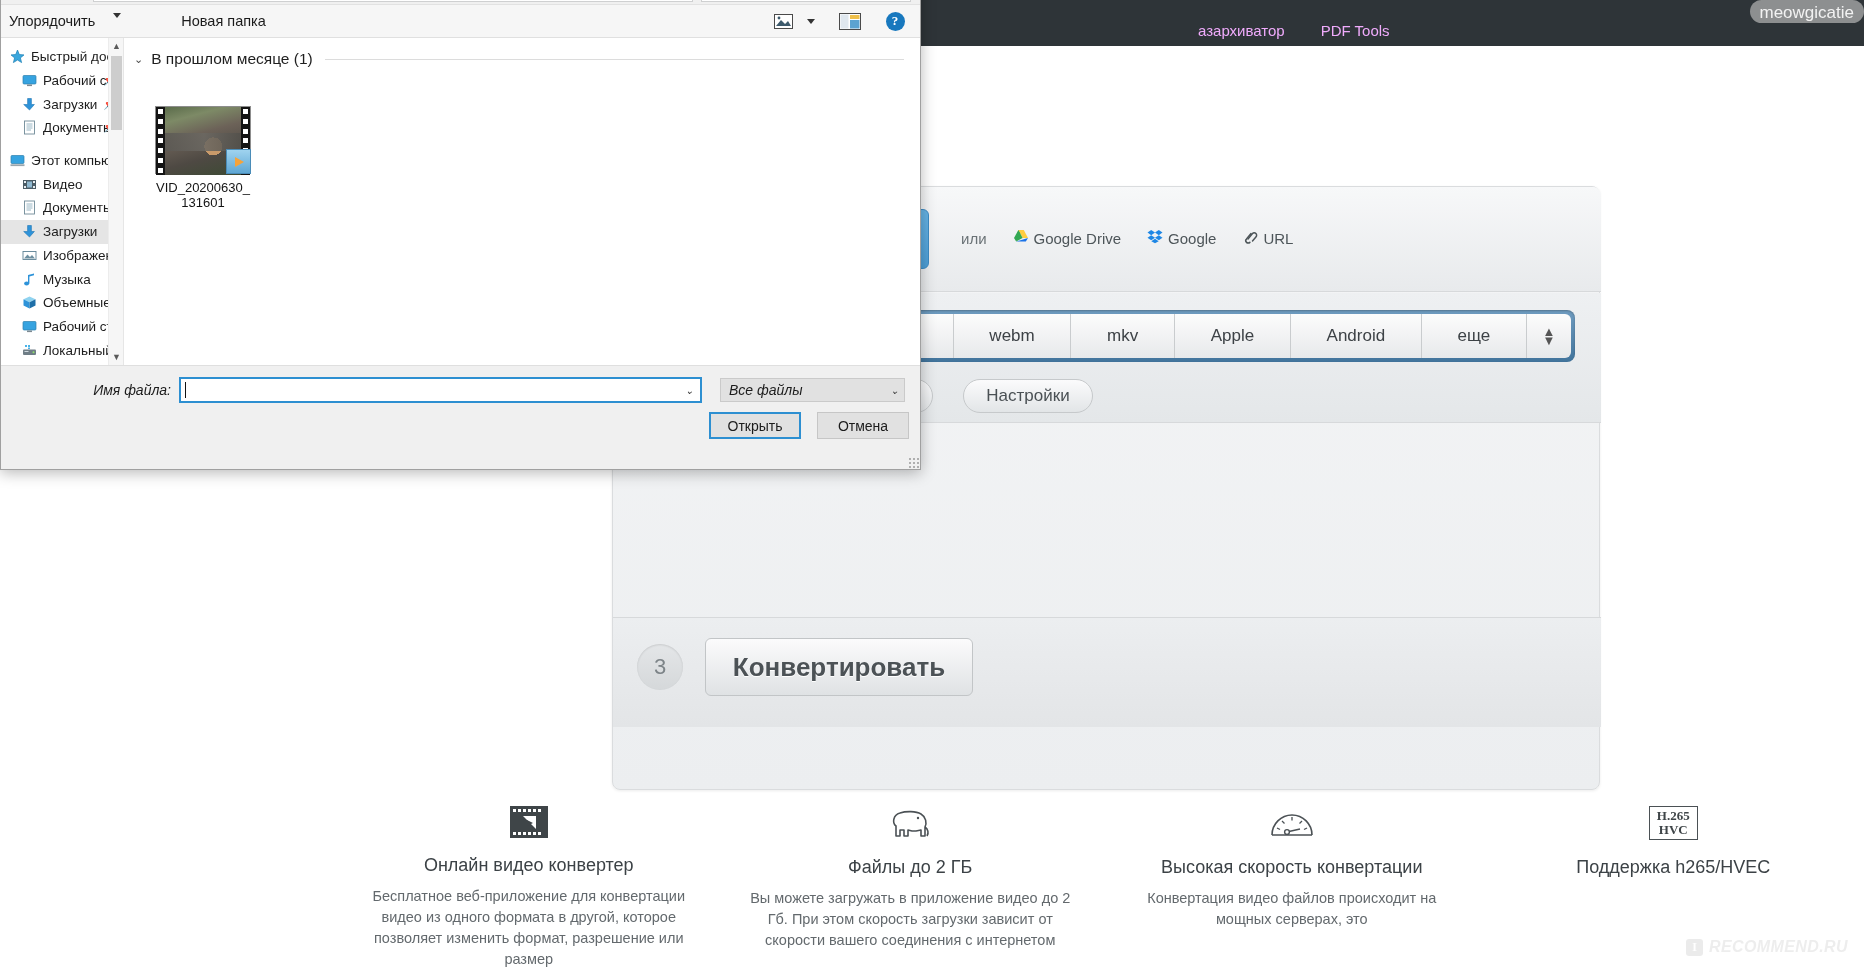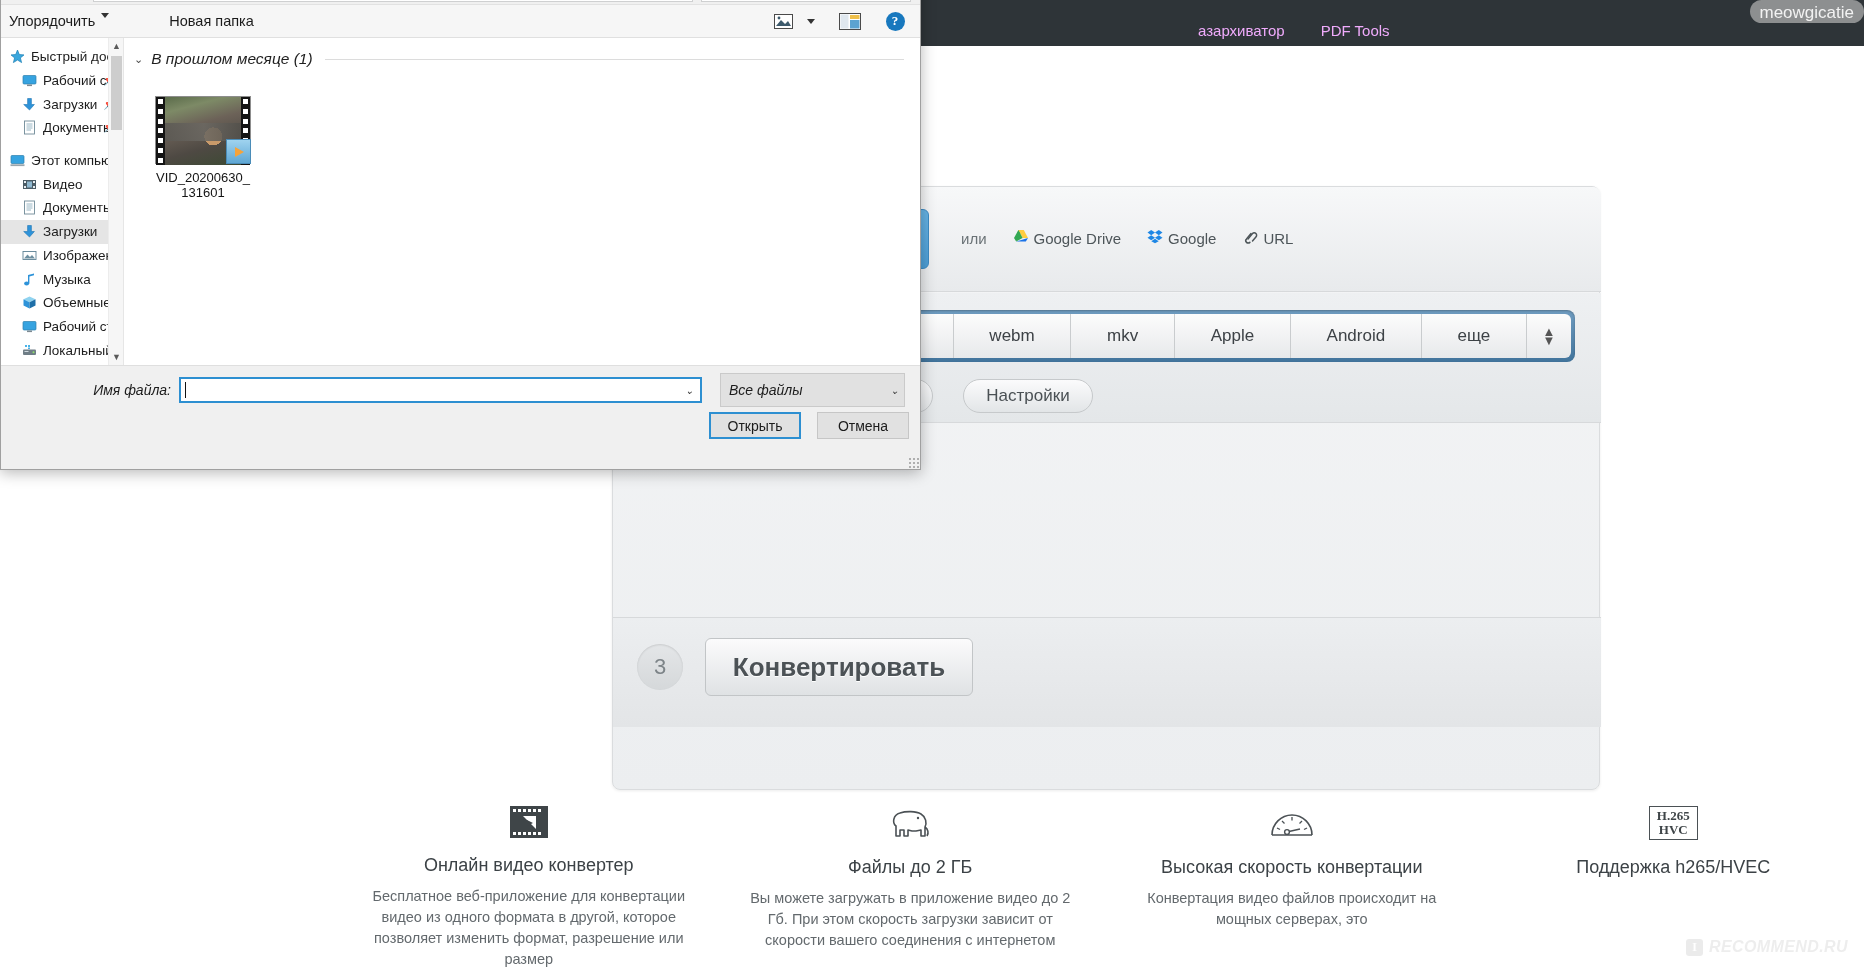--- a/index.html
+++ b/index.html
@@ -195,21 +195,21 @@
     background: #fff; border: 1px solid #cfd0d1;
   }
 
   
   #dlg-cmdbar {
     position: absolute; left: 0; top: 32px; width: 921px; height: 33px;
     background: #f6f6f6; border-bottom: 1px solid #e0e0e0;
     display: flex; align-items: center;
   }
   #dlg-cmdbar .cmd {
-    font-size: 14.5px; color: #1b1b1b; display: flex; align-items: flex-start; gap: 6px;
+    font-size: 14.5px; color: #1b1b1b; display: flex; align-items: flex-start; gap: 18px;
     cursor: pointer; white-space: nowrap;
   }
   #cmd-organize { margin-left: 8px; }
   #cmd-newfolder { margin-left: 60px; }
   .caret-down {
     width: 0; height: 0; border-left: 4.5px solid transparent;
     border-right: 4.5px solid transparent; border-top: 5px solid #333;
     display: inline-block;
   }
   #dlg-cmd-right {
@@ -282,26 +282,26 @@
 
   #content-pane {
     flex: 1 1 auto; position: relative; background: #fff; overflow: hidden;
   }
   #group-header {
     position: absolute; left: 10px; top: 12px;
     display: flex; align-items: center; gap: 8px; width: 770px;
   }
   #group-header .gh-caret { font-size: 11px; color: #4a4a4a; }
   #group-header .gh-label {
-    font-size: 15.5px; color: #1f1f1f; white-space: nowrap; font-style: italic;
+    font-size: 15.5px; color: #1f1f1f; white-space: nowrap;
   }
   #group-header .gh-rule {
     flex: 1 1 auto; height: 1px; background: #dcdcdc; margin-left: 4px;
   }
-  #file-grid { position: absolute; left: 20px; top: 58px; }
+  #file-grid { position: absolute; left: 20px; top: 68px; }
   .file-tile {
     width: 118px; display: flex; flex-direction: column; align-items: center;
     cursor: pointer;
   }
   .file-thumb {
     width: 96px; height: 68px; position: relative;
     background: #1d1d1d; border: 1px solid #8d8d8d;
   }
   .file-thumb .vid-img {
     position: absolute; left: 9px; top: 0px; width: 78px; height: 68px;
@@ -361,21 +361,21 @@
   }
   #fn-input .fn-text {
     font-size: 14px; color: #111;
   }
   #fn-input .fn-caret-btn {
     margin-left: auto; width: 17px; height: 22px;
     display: flex; align-items: center; justify-content: center;
     font-size: 10px; color: #3a3a3a; cursor: pointer;
   }
   #filter-select {
-    margin-left: 18px; width: 185px; height: 34px;
+    margin-left: 18px; width: 185px; height: 24px;
     background: #e1e1e1; border: 1px solid #cacaca;
     display: flex; align-items: center; padding: 0 5px 0 8px;
     font-size: 14px; color: #1c1c1c; cursor: pointer;
   }
   #filter-select .fs-caret {
     margin-left: auto; font-size: 10px; color: #3a3a3a;
   }
   #btn-row {
     position: absolute; right: 13px; top: 46px;
     display: flex; gap: 16px;

